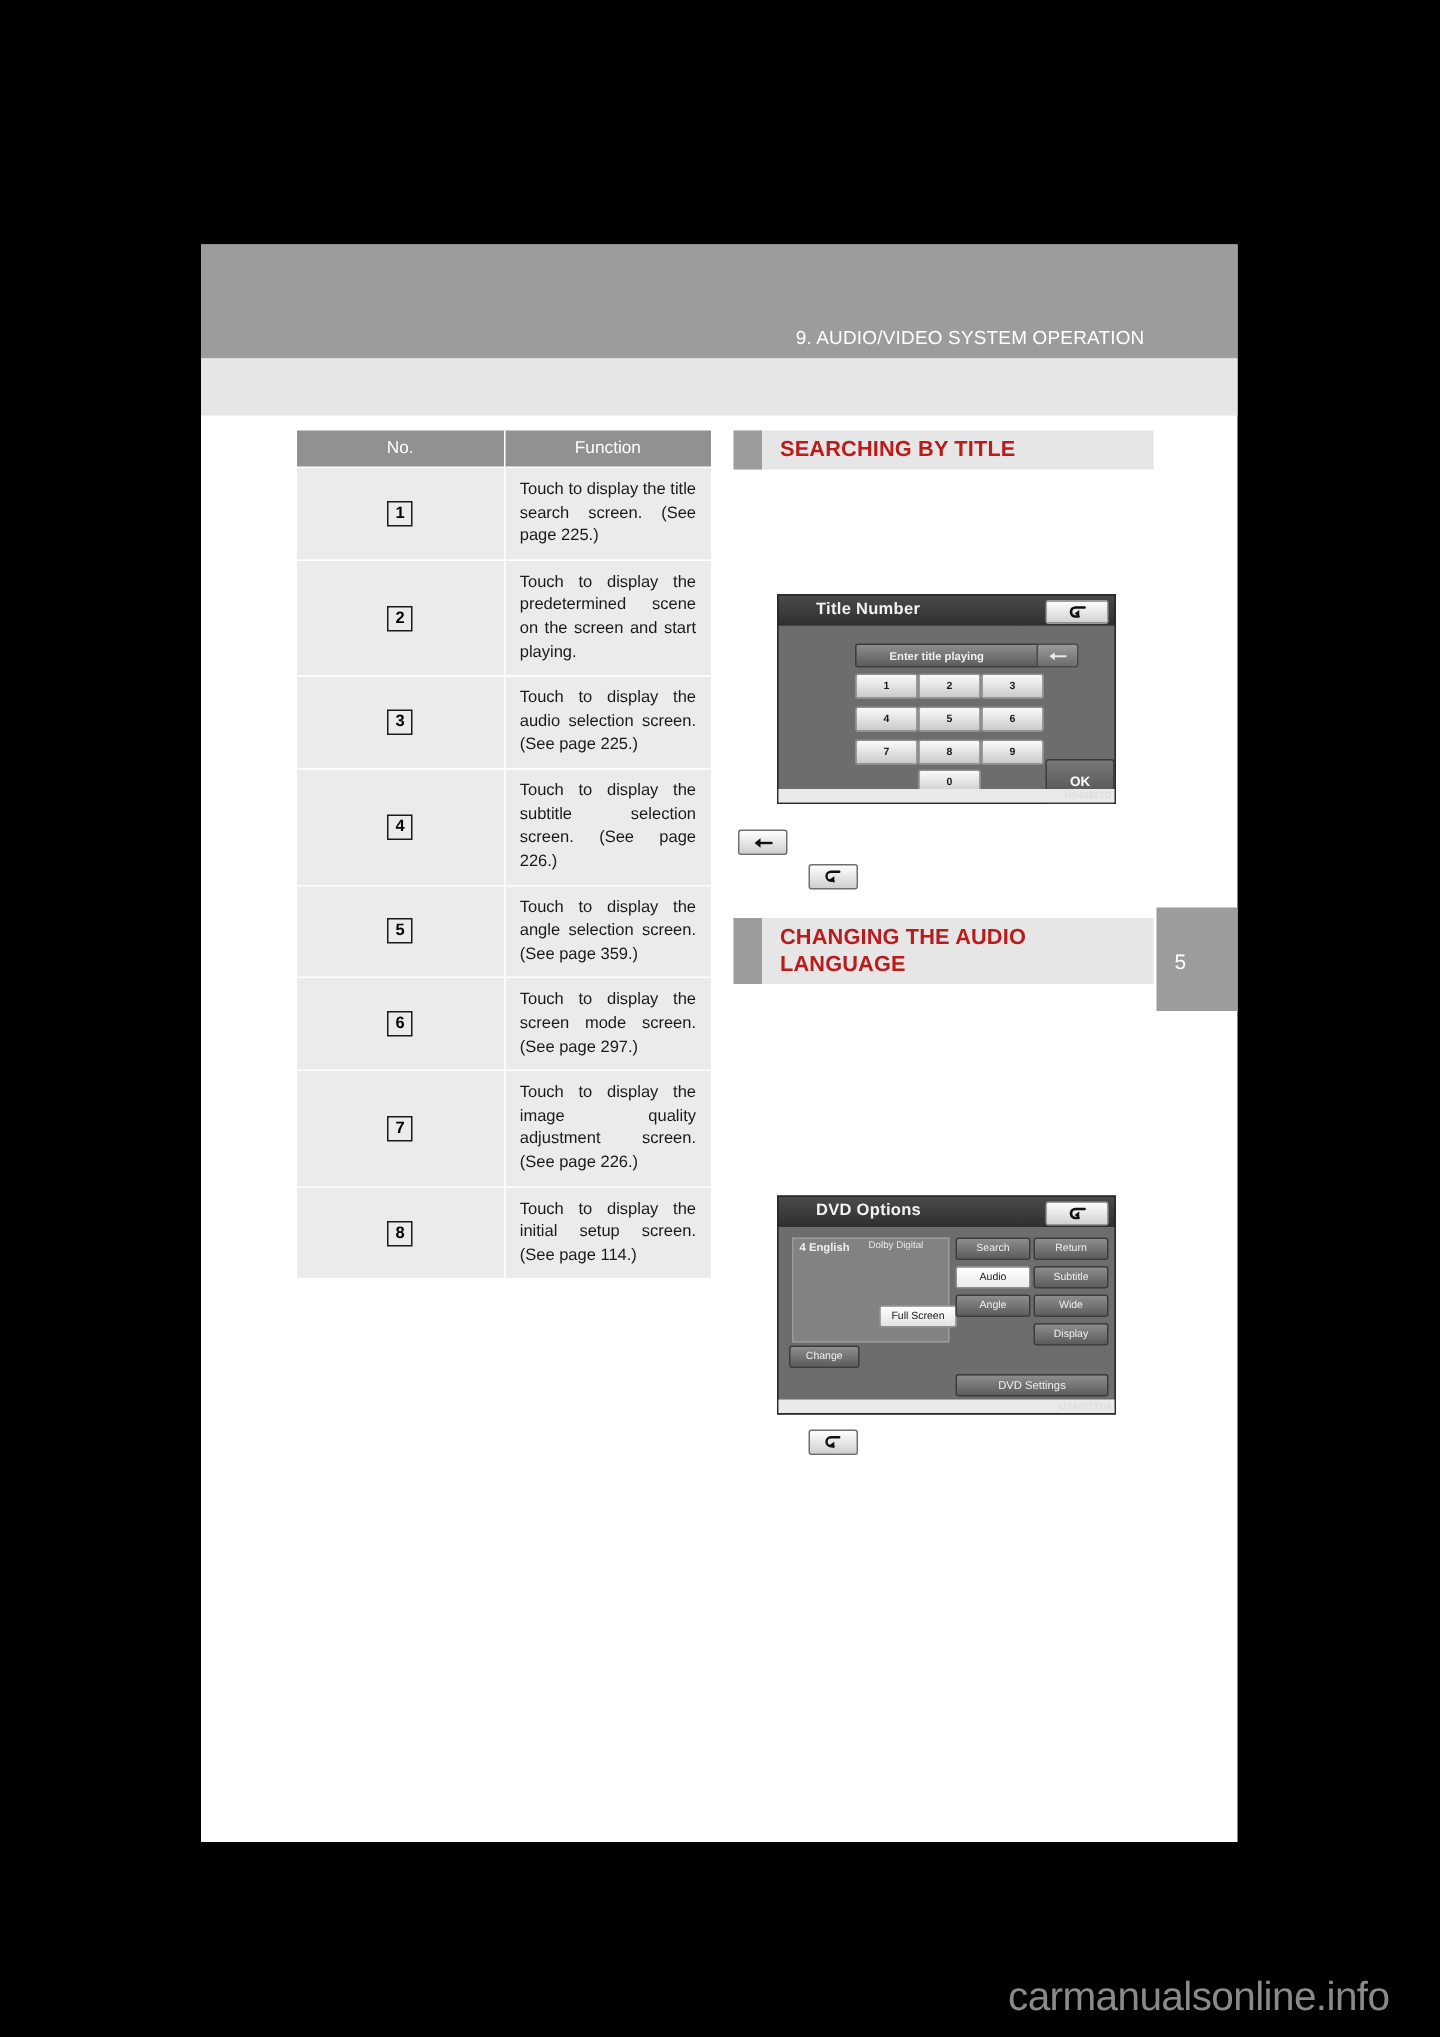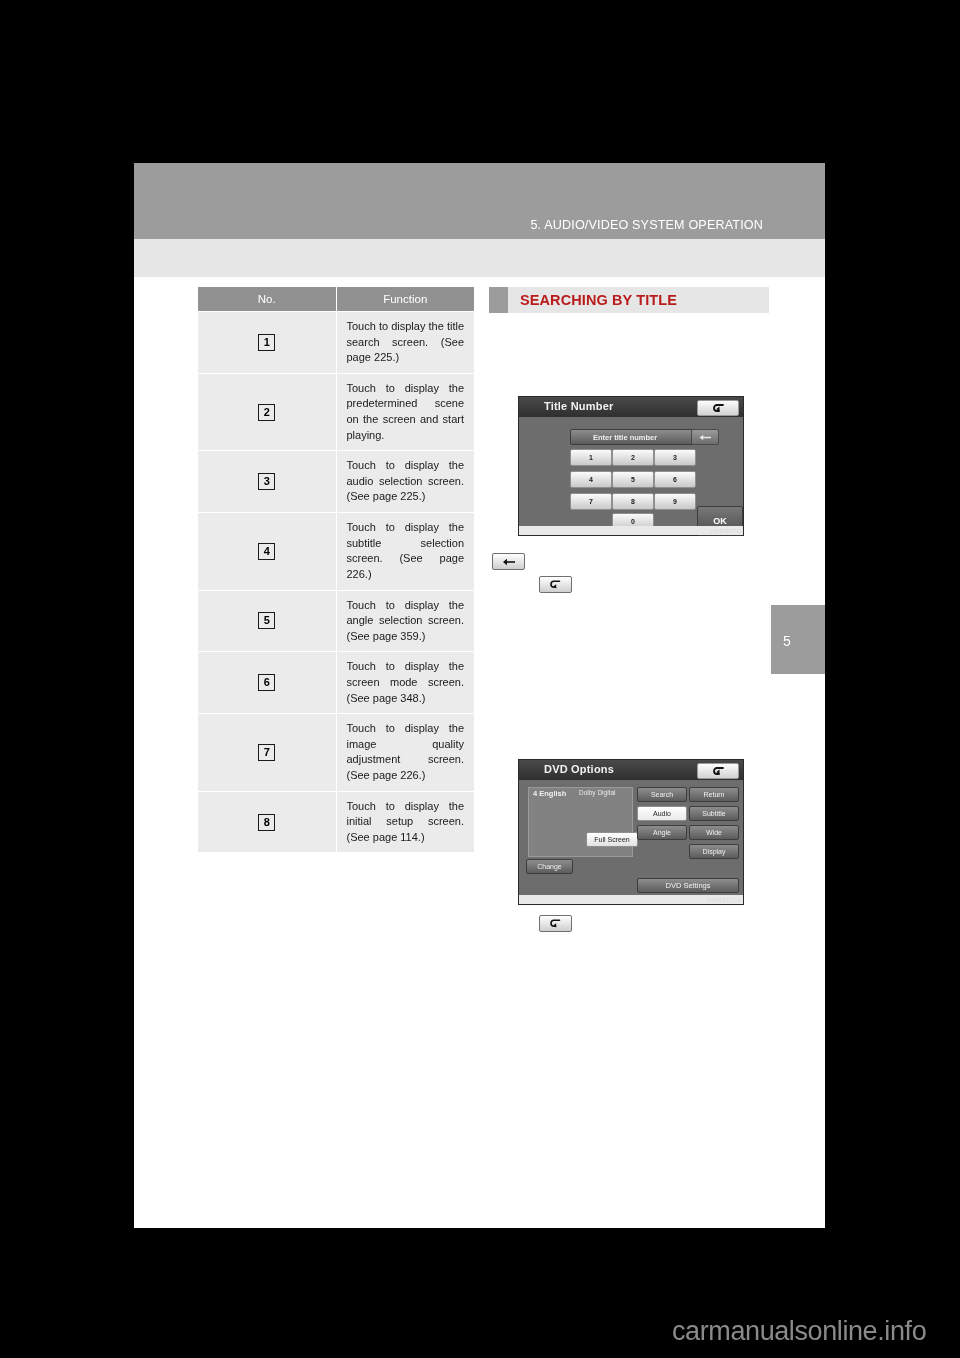--- a/index.html
+++ b/index.html
@@ -256,21 +256,21 @@
     letter-spacing: -0.4px;
     white-space: nowrap;
   }
 </style>
 </head>
 <body>
 
 <div id="page">
 
   <div id="header-band">
-    <div id="header-title">5. AUDIO/VIDEO SYSTEM OPERATION</div>
+    <div id="header-title">9. AUDIO/VIDEO SYSTEM OPERATION</div>
   </div>
   <div id="header-sub-band"></div>
 
   <div class="col-left">
     <table class="fn-table">
       <thead>
         <tr>
           <th>No.</th>
           <th>Function</th>
         </tr>
@@ -291,21 +291,21 @@
         <tr>
           <td class="no-cell"><span class="numbox">4</span></td>
           <td class="fn-cell">Touch to display the subtitle selection screen. (See page 226.)</td>
         </tr>
         <tr>
           <td class="no-cell"><span class="numbox">5</span></td>
           <td class="fn-cell">Touch to display the angle selection screen. (See page 359.)</td>
         </tr>
         <tr>
           <td class="no-cell"><span class="numbox">6</span></td>
-          <td class="fn-cell">Touch to display the screen mode screen. (See page 348.)</td>
+          <td class="fn-cell">Touch to display the screen mode screen. (See page 297.)</td>
         </tr>
         <tr>
           <td class="no-cell"><span class="numbox">7</span></td>
           <td class="fn-cell">Touch to display the image quality adjustment screen. (See page 226.)</td>
         </tr>
         <tr>
           <td class="no-cell"><span class="numbox">8</span></td>
           <td class="fn-cell">Touch to display the initial setup screen. (See page 114.)</td>
         </tr>
       </tbody>
@@ -326,21 +326,21 @@
           <div class="backbtn">
             <svg width="13" height="10" viewBox="0 0 13 10">
               <path d="M11 2 H5 a3 3 0 0 0 0 6 H7" stroke="#111" stroke-width="1.8" fill="none" stroke-linecap="round"></path>
               <path d="M7.5 5.6 L4.4 8 L7.5 10.2 Z" fill="#111" transform="translate(0,-2)"></path>
             </svg>
           </div>
         </div>
         <div class="dev-body" style="height:118px;">
 
           <div class="pill dark" style="left:51px; top:12px; width:122px; height:14px; justify-content:flex-start;">
-            <span style="font-size:7.5px; font-weight:bold; padding-left:22px;">Enter title number</span>
+            <span style="font-size:7.5px; font-weight:bold; padding-left:22px;">Enter title playing</span>
           </div>
           <div class="pill" style="left:172px; top:12px; width:26px; height:14px; background:linear-gradient(#9a9a9a,#6d6d6d); border-color:#4a4a4a;">
             <svg width="13" height="7" viewBox="0 0 13 7">
               <path d="M12 3.5 H3" stroke="#e8e8e8" stroke-width="1.4"></path>
               <path d="M4.2 0.8 L0.6 3.5 L4.2 6.2 Z" fill="#e8e8e8"></path>
             </svg>
           </div>
 
           <div class="pill" style="left:51px;  top:32px; width:40px; height:15px;">
               <span style="font-weight:bold;">1</span>
@@ -394,20 +394,25 @@
         </svg>
       </div>
       <div class="stepbtn" style="left:50px; top:24px;">
         <svg width="13" height="11" viewBox="0 0 13 11">
           <path d="M10.5 2.2 H5 a3 3 0 0 0 0 6 H6.6" stroke="#111" stroke-width="1.6" fill="none" stroke-linecap="round"></path>
           <path d="M7.2 5.2 L4.1 7.4 L7.2 9.6 Z" fill="#111"></path>
         </svg>
       </div>
     </div>
 
+    <div class="sec-head two-line" style="margin-top:-6px;">
+      <div class="swatch"></div>
+      <div class="sec-title" style="white-space:pre-line;">CHANGING THE AUDIO
+LANGUAGE</div>
+    </div>
 
     <div class="device" style="margin-top:141px; margin-left:29px; height:144px;">
       <div class="dev-inner">
         <div class="dev-titlebar">
           <span class="t">DVD Options</span>
           <div class="backbtn">
             <svg width="13" height="10" viewBox="0 0 13 10">
               <path d="M11 2 H5 a3 3 0 0 0 0 6 H7" stroke="#111" stroke-width="1.8" fill="none" stroke-linecap="round"></path>
               <path d="M7.5 5.6 L4.4 8 L7.5 10.2 Z" fill="#111" transform="translate(0,-2)"></path>
             </svg>

